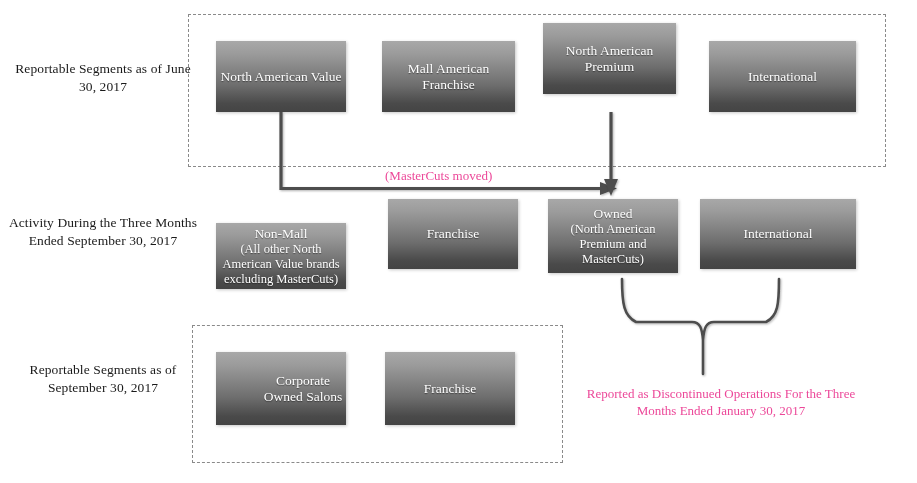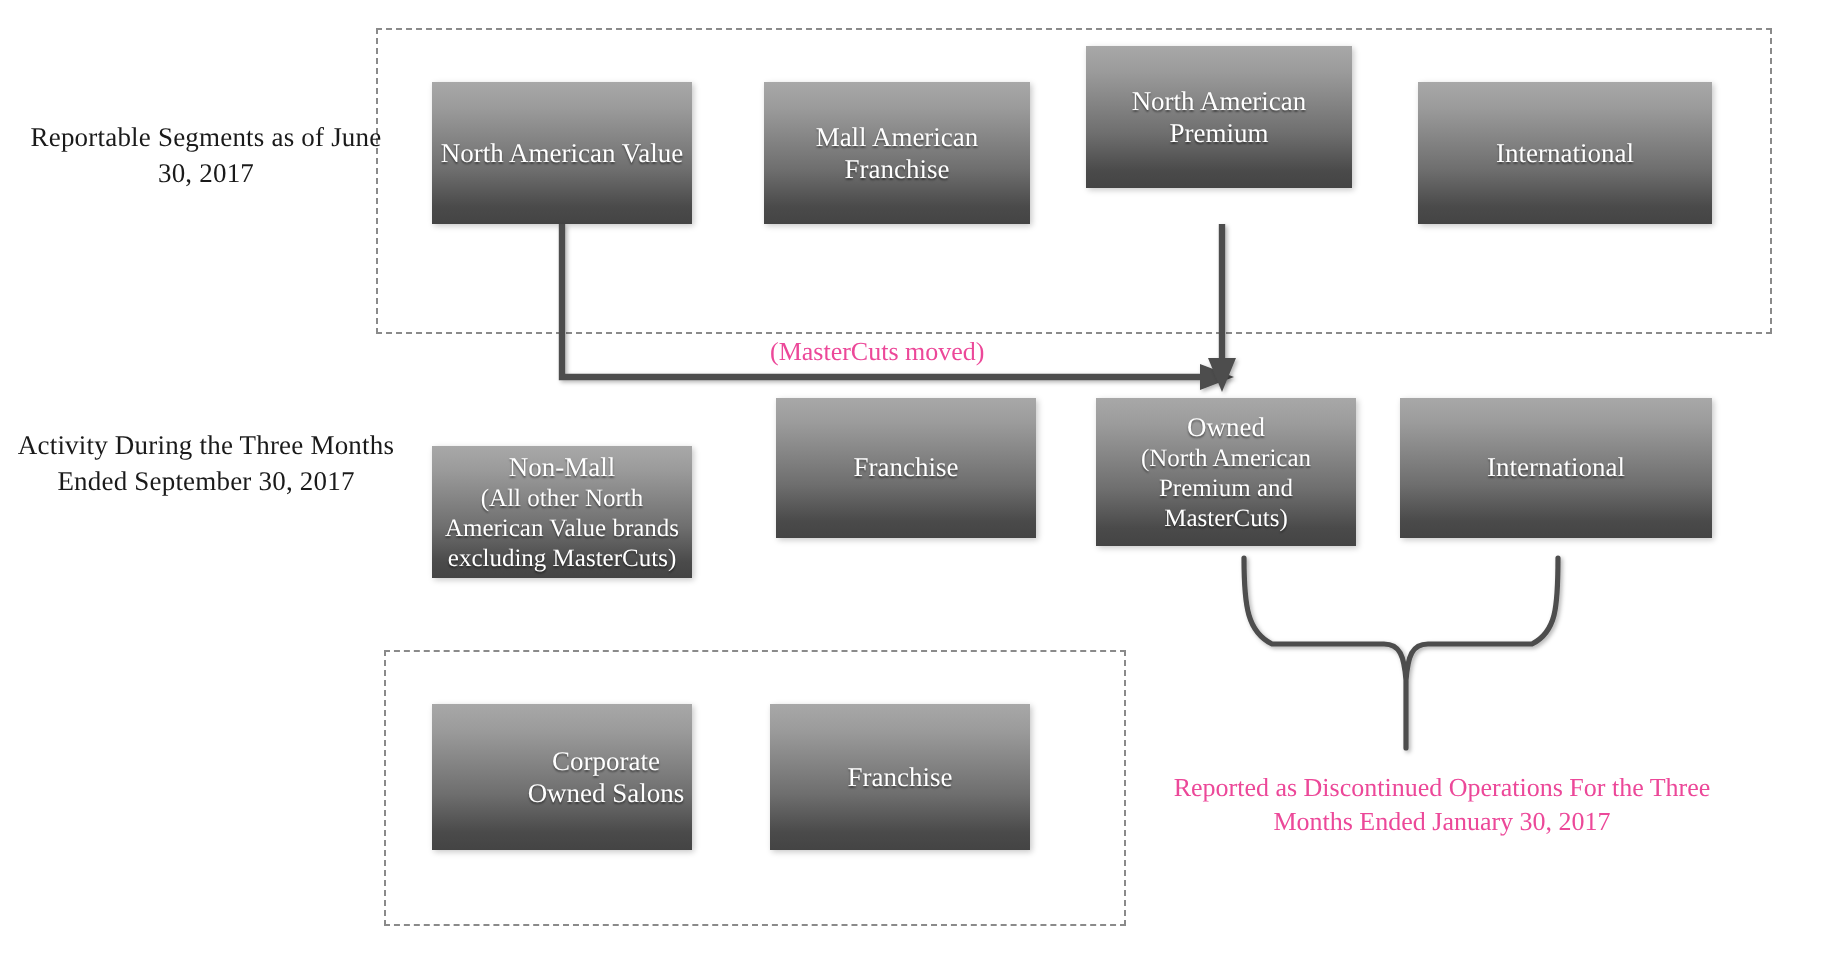--- a/index.html
+++ b/index.html
@@ -107,20 +107,21 @@
 </head>
 <body>
 
 <div id="canvas">
 
   <div id="group-top" class="dashed-group"></div>
   <div id="group-bottom" class="dashed-group"></div>
 
   <div id="label-row1" class="row-label">Reportable Segments as of June 30, 2017</div>
   <div id="label-row2" class="row-label">Activity During the Three Months Ended September 30, 2017</div>
+  <div id="label-row3" class="row-label">Reportable Segments as of September 30, 2017</div>
 
   <div id="box-nav" class="seg-box">
     <span class="title-line">North American Value</span>
   </div>
   <div id="box-naf" class="seg-box">
     <span class="title-line">Mall American Franchise</span>
   </div>
   <div id="box-nap" class="seg-box">
     <span class="title-line">North American Premium</span>
   </div>

